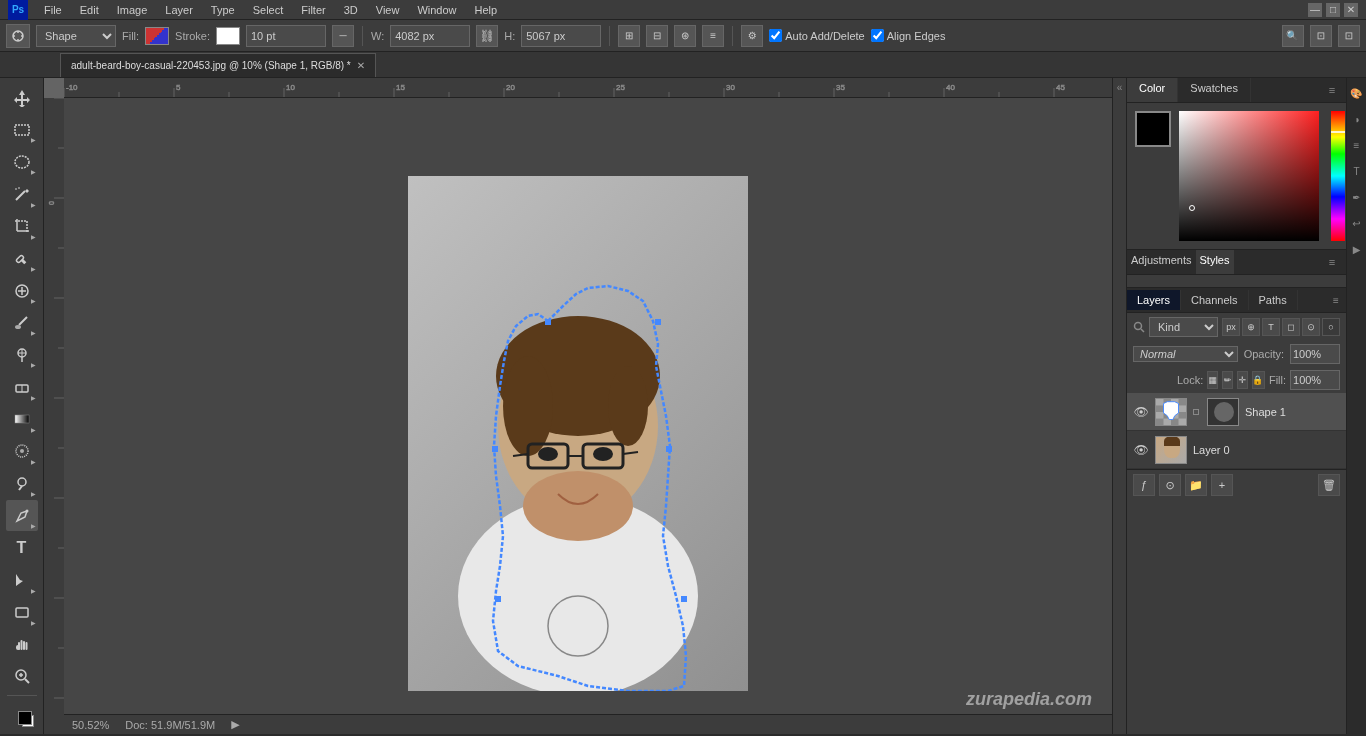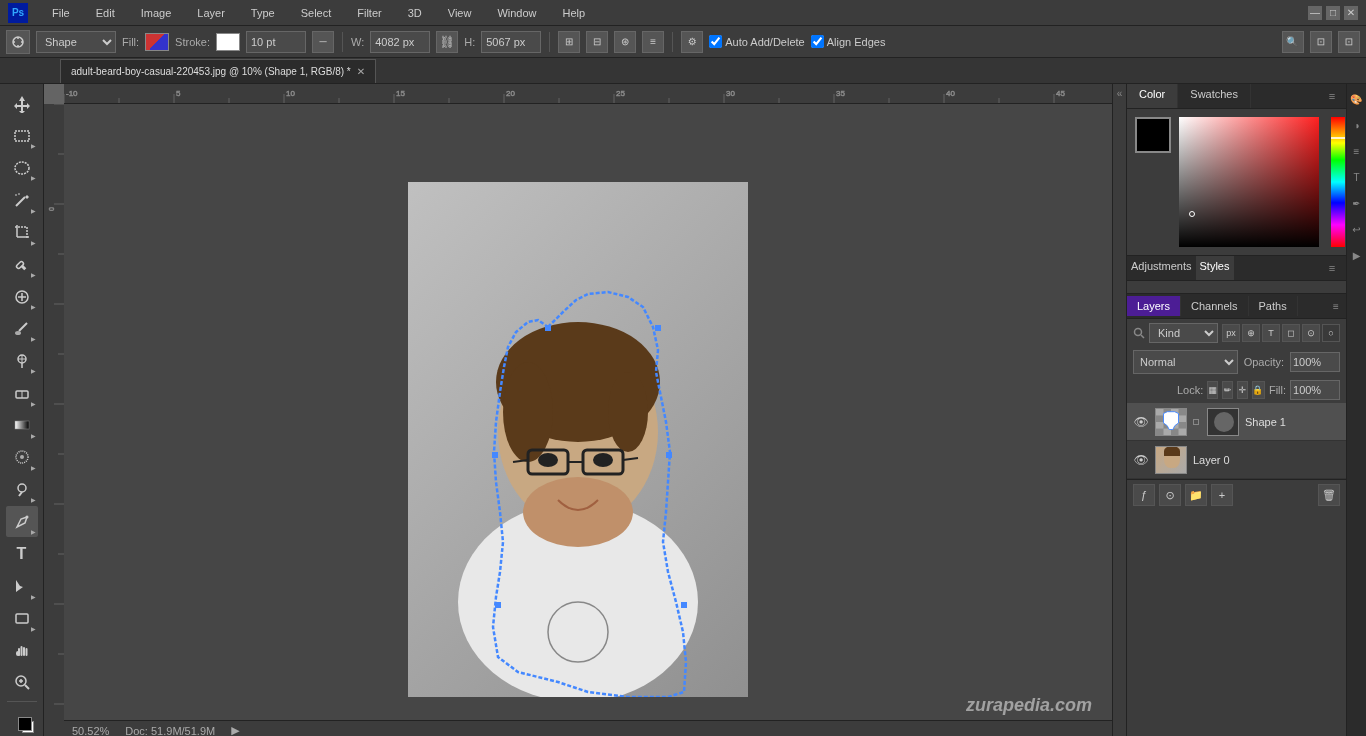--- a/index.html
+++ b/index.html
@@ -1,25 +1,25 @@
 <!DOCTYPE html>
 <html><head>
   <meta charset="utf-8">
   <style>
     * { margin: 0; padding: 0; box-sizing: border-box; }
     body { width: 1366px; height: 736px; overflow: hidden; background: #2b2b2b; font-family: Arial, sans-serif; font-size: 11px; color: #ccc; }
 
     
     #menu-bar {
-      height: 26px;
+      height: 20px;
       background: #3c3c3c;
       display: flex;
       align-items: center;
       padding: 0 8px;
-      gap: 10px;
+      gap: 2px;
       border-bottom: 1px solid #222;
     }
     .menu-item {
       padding: 2px 8px;
       color: #ccc;
       font-size: 11px;
       cursor: pointer;
     }
     .ps-logo {
       width: 20px; height: 20px;
@@ -83,21 +83,21 @@
       width: 24px; height: 18px;
       background: #fff;
       border: 1px solid #888;
       cursor: pointer;
     }
     .options-input {
       background: #4a4a4a;
       border: 1px solid #666;
       color: #ccc;
       height: 22px;
-      width: 60px;
+      width: 80px;
       padding: 0 4px;
       font-size: 11px;
     }
     .options-sep { width: 1px; height: 20px; background: #555; margin: 0 2px; }
     .checkbox-label { display: flex; align-items: center; gap: 3px; color: #ccc; font-size: 11px; }
     .path-icon-btn {
       width: 22px; height: 22px;
       background: #555;
       border: 1px solid #666;
       display: flex; align-items: center; justify-content: center;
@@ -344,21 +344,21 @@
       align-items: center;
     }
     .layers-tab {
       padding: 4px 10px;
       font-size: 11px;
       color: #ccc;
       cursor: pointer;
       border-right: 1px solid #333;
     }
     .layers-tab.active {
-      background: #4c1d95;
+      background: #0f172a;
       color: #fff;
     }
     .layers-menu-btn {
       margin-left: auto;
       width: 20px; height: 24px;
       display: flex; align-items: center; justify-content: center;
       cursor: pointer;
       color: #888; font-size: 10px;
     }
     .layers-search-row {
@@ -386,24 +386,25 @@
       cursor: pointer; font-size: 9px;
     }
     .blend-row {
       padding: 3px 6px;
       display: flex; align-items: center; gap: 6px;
     }
     .blend-select {
       background: #4a4a4a;
       border: 1px solid #666;
       color: #ccc;
-      height: 24px;
+      height: 16px;
       padding: 0 2px;
       font-size: 11px;
       flex: 1;
+      font-style: italic;
     }
     .opacity-label { color: #aaa; font-size: 11px; }
     .opacity-input {
       background: #4a4a4a;
       border: 1px solid #666;
       color: #ccc;
       height: 20px;
       width: 50px;
       padding: 0 2px;
       font-size: 11px;

